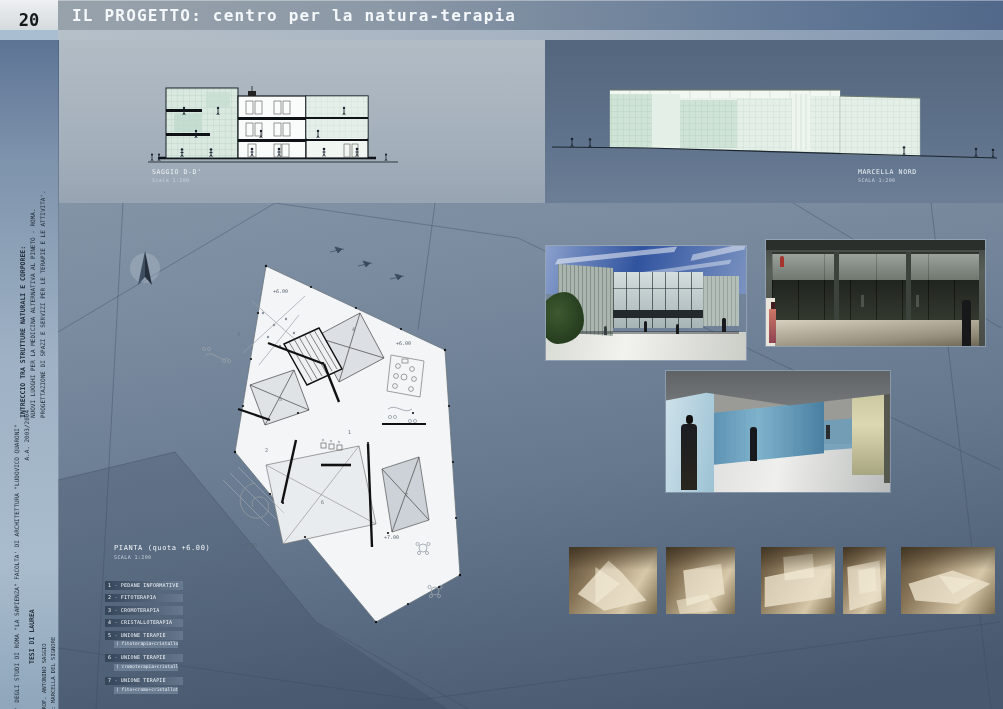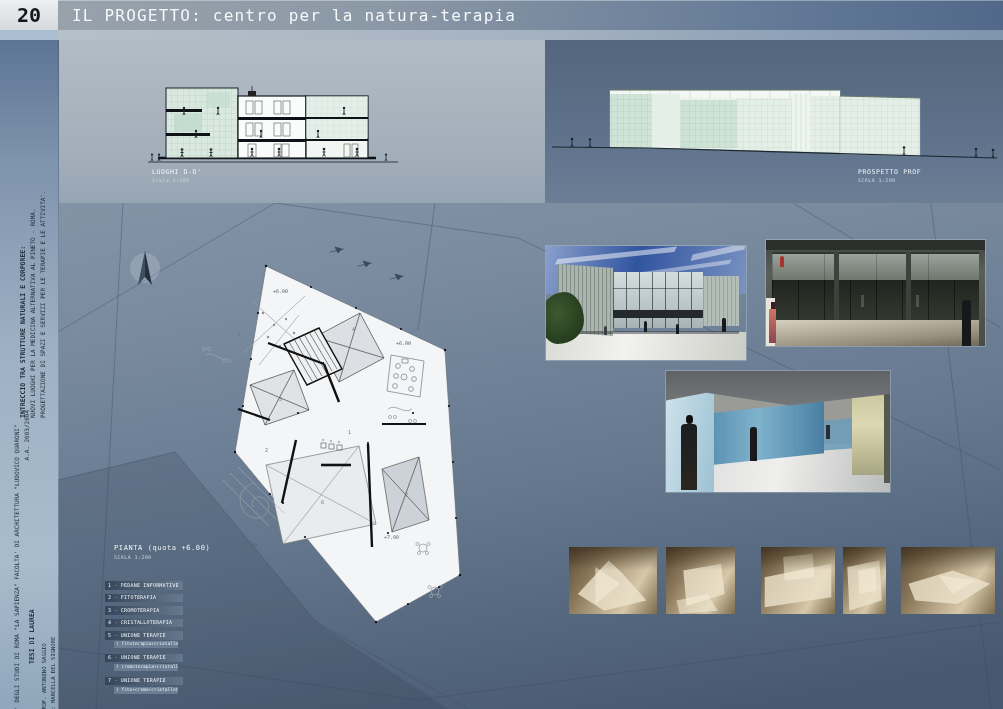--- a/index.html
+++ b/index.html
@@ -2,25 +2,25 @@
 <html><head>
 <meta charset="utf-8">
 <style>
   html,body{margin:0;padding:0;background:#333;}
   .board{position:relative;width:1003px;height:709px;overflow:hidden;
     font-family:"DejaVu Sans Mono",monospace;
     background:linear-gradient(170deg,#8b9aac 12%,#7b8ca0 38%,#65788e 65%,#47586f 95%);}
   .abs{position:absolute;}
   
   .pagenum-box{left:0;top:0;width:58px;height:30px;background:linear-gradient(180deg,#eef0f2,#d5dade);
-    display:flex;align-items:center;justify-content:center;color:#14181c;font-size:20px;font-weight:bold;}
+    display:flex;align-items:flex-end;justify-content:center;color:#14181c;font-size:17px;font-weight:bold;}
   .titlebar{left:58px;top:0;width:945px;height:30px;
     background:linear-gradient(90deg,#98a2ab 0%,#8b98a6 35%,#647a97 75%,#51688a 100%);
     box-shadow:inset 0 1px rgba(255,255,255,.35);display:flex;align-items:center;}
-  .titlebar span{color:#f4f8fb;font-size:16px;letter-spacing:1.2px;padding-left:14px;white-space:nowrap;}
+  .titlebar span{color:#f4f8fb;font-size:16px;letter-spacing:1.2px;padding-left:14px;white-space:nowrap;font-weight:bold;}
   .strip-l{left:0;top:30px;width:58px;height:10px;background:#a9bed1;}
   .strip-m{left:58px;top:30px;width:945px;height:10px;background:linear-gradient(90deg,#b6c0c9,#a5b2c1 50%,#7e94af);}
   
   .sidebar{left:0;top:40px;width:58px;height:669px;
     background:linear-gradient(180deg,#5d7495 0%,#7e93ac 18%,#9fb2c5 48%,#a9bccd 78%,#8fa6bb 100%);
     border-right:1px solid rgba(40,55,75,.25);}
   .rot{position:absolute;transform:rotate(-90deg);transform-origin:0 0;white-space:nowrap;color:#222f3c;}
   .sb-bold{font-weight:bold;font-size:6.5px;line-height:1.6;}
   .sb-line{font-size:6px;line-height:1.6;}
   .sb-sm{font-size:5.5px;line-height:1.65;}
@@ -363,21 +363,21 @@
           <circle cy="-7.5" r="1.3" stroke="none"></circle>
           <path d="M0,-6.2 V-2.5 M0,-2.5 L-1.3,0 M0,-2.5 L1.3,0" fill="none"></path>
         </g>
       <g transform="translate(238,77) scale(.85)">
           <circle cy="-7.5" r="1.3" stroke="none"></circle>
           <path d="M0,-6.2 V-2.5 M0,-2.5 L-1.3,0 M0,-2.5 L1.3,0" fill="none"></path>
         </g>
     </g>
   </svg>
   <div class="abs" style="left:152px;top:168px;">
-    <div class="dwg-label">LUOGHI D-D'</div>
+    <div class="dwg-label">SAGGIO D-D'</div>
     <div class="dwg-scale">Scala 1:200</div>
   </div>
 
   <svg class="abs" style="left:552px;top:70px;" width="445" height="95" viewBox="0 0 445 95">
     <defs>
       <pattern id="egridD" width="6" height="6" patternUnits="userSpaceOnUse">
         <rect width="6" height="6" fill="#cfe3d7"></rect>
         <path d="M6,0 V6 M0,6 H6" stroke="#aac8b8" stroke-width="0.6"></path>
       </pattern>
       <pattern id="egridL" width="6" height="6" patternUnits="userSpaceOnUse">
@@ -418,21 +418,21 @@
           <circle cy="-8" r="1.3" stroke="none"></circle>
           <path d="M0,-6.7 V-2.5 M0,-2.5 L-1.3,0 M0,-2.5 L1.3,0" fill="none"></path>
         </g>
       <g transform="translate(441,88)">
           <circle cy="-8" r="1.3" stroke="none"></circle>
           <path d="M0,-6.7 V-2.5 M0,-2.5 L-1.3,0 M0,-2.5 L1.3,0" fill="none"></path>
         </g>
     </g>
   </svg>
   <div class="abs" style="left:858px;top:168px;">
-    <div class="dwg-label">PROSPETTO PROF</div>
+    <div class="dwg-label">MARCELLA NORD</div>
     <div class="dwg-scale">SCALA 1:200</div>
   </div>
 
   <div class="abs" style="left:95px;top:544px;margin-left:19px;">
     <div class="dwg-label" style="font-size:7px;">PIANTA  (quota +6.00)</div>
     <div class="dwg-scale">SCALA 1:200</div>
   </div>
 
   <div class="abs render" style="left:546px;top:246px;width:200px;height:114px;">
     <div class="abs" style="left:0;top:0;width:200px;height:48px;background:linear-gradient(105deg,#8aa0cc 0%,#31549f 45%,#7b93c2 100%);"></div>

